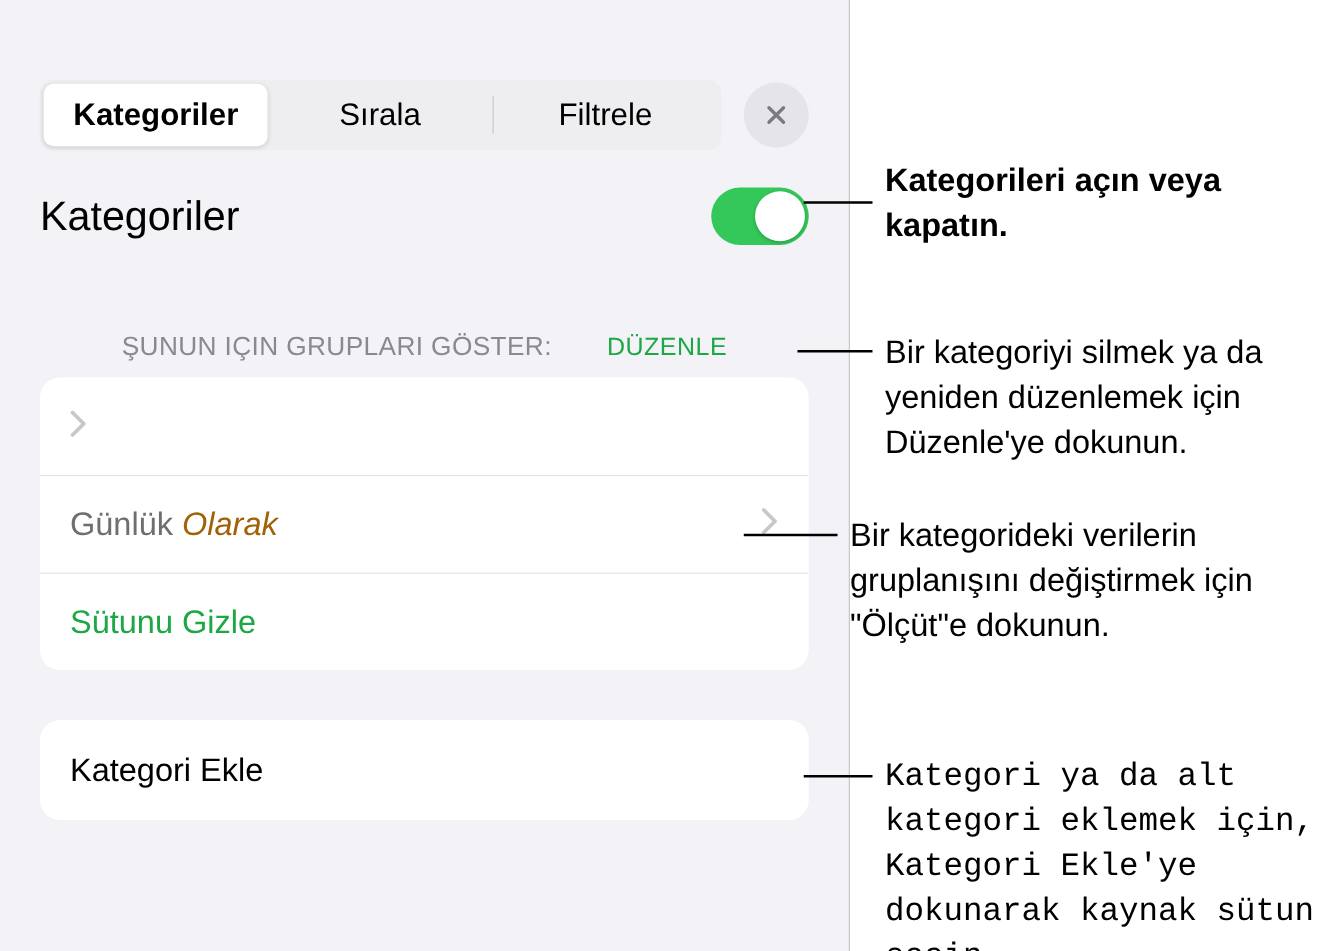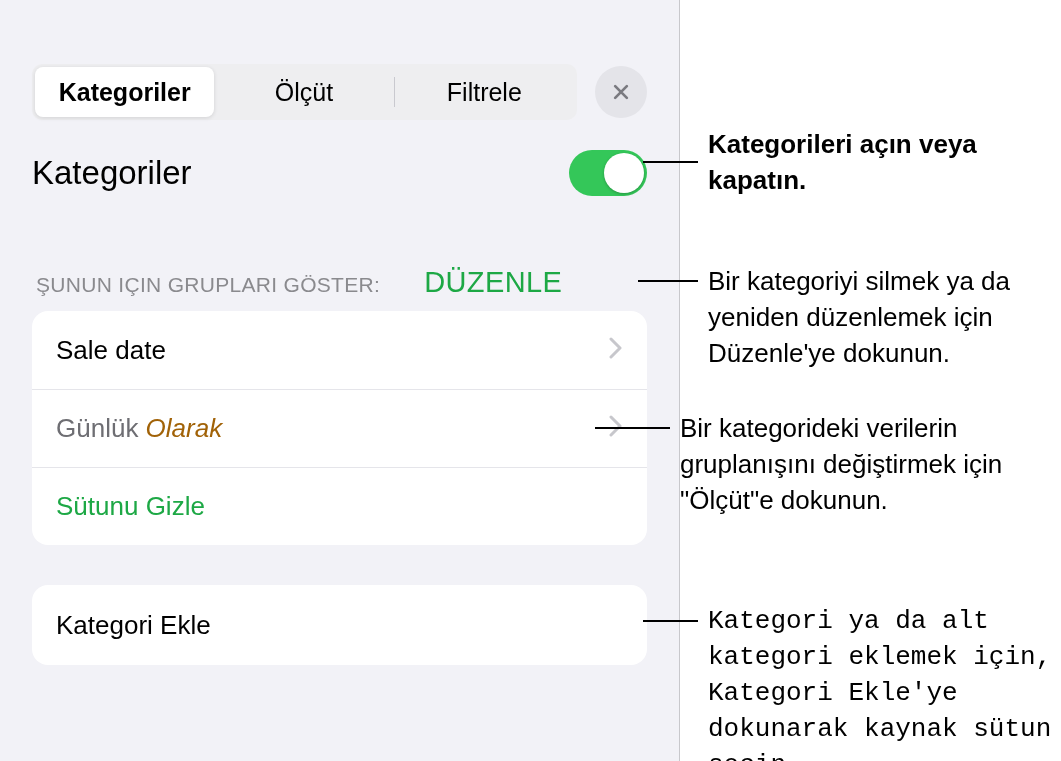--- a/index.html
+++ b/index.html
@@ -90,31 +90,31 @@
     right: 3px;
     top: 3px;
     width: 40px;
     height: 40px;
     background: #fff;
     border-radius: 50%;
     box-shadow: 0 1px 3px rgba(0,0,0,0.25);
   }
   .section-hdr {
     display: flex;
-    justify-content: flex-start;
+    justify-content: center;
     align-items: baseline;
     padding: 70px 32px 12px 32px;
   }
   .section-hdr .lbl {
     font-size: 21px;
     color: #8a8a8e;
     letter-spacing: 0.3px;
   }
   .section-hdr .edit {
-    font-size: 29px;
+    font-size: 20px;
     color: #1da845;
     letter-spacing: 0.4px;
     cursor: pointer;
     margin-left: 44px;
   }
   .cell-group {
     margin: 0 28px;
     background: #fff;
     border-radius: 16px;
     overflow: hidden;
@@ -157,21 +157,21 @@
 <body>
 
 <div class="panel">
 
   <div class="seg-wrap">
     <div class="segmented">
       <div class="seg active">
         <span>Kategoriler</span>
       </div>
       <div class="seg">
-        <span>Ölçüt</span>
+        <span>Sırala</span>
       </div>
       <div class="seg-div"></div>
       <div class="seg">
         <span>Filtrele</span>
       </div>
     </div>
     <div class="close-btn">
       <svg viewBox="0 0 24 24">
         <path d="M5 5 L19 19 M19 5 L5 19" stroke="#7a7a80" stroke-width="3.2" stroke-linecap="round" fill="none"></path>
       </svg>
@@ -185,21 +185,20 @@
     </div>
   </div>
 
   <div class="section-hdr">
     <span class="lbl">ŞUNUN IÇIN GRUPLARI GÖSTER:</span>
     <span class="edit">DÜZENLE</span>
   </div>
 
   <div class="cell-group">
     <div class="cell">
-      <span class="txt">Sale date</span>
       <span class="chevron">
         <svg width="14" height="22" viewBox="0 0 14 22">
             <path d="M2 2 L11 11 L2 20" stroke="#c7c7cc" stroke-width="3" fill="none" stroke-linecap="round" stroke-linejoin="round"></path>
           </svg>
       </span>
     </div>
     <div class="cell">
       <span class="txt gray1"><span>Günlük</span><span class="gray2"> Olarak</span></span>
       <span class="chevron">
         <svg width="14" height="22" viewBox="0 0 14 22">

